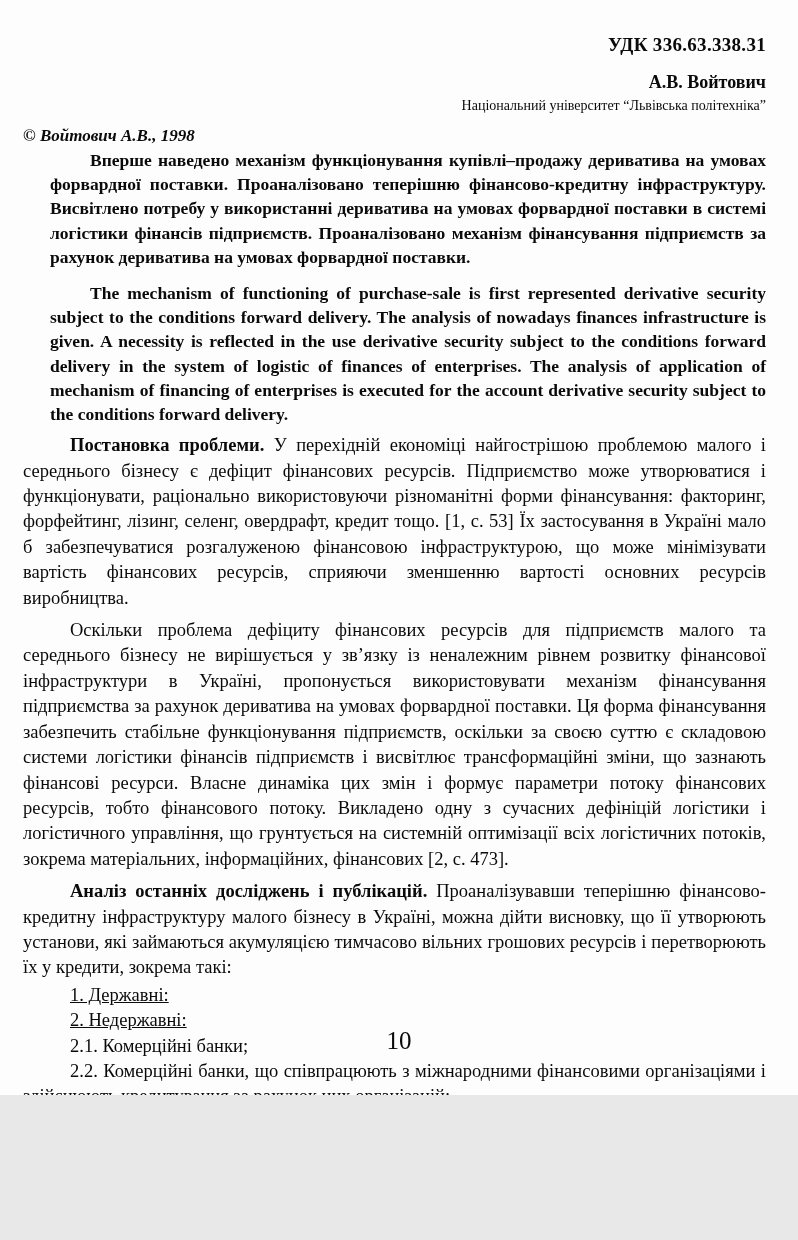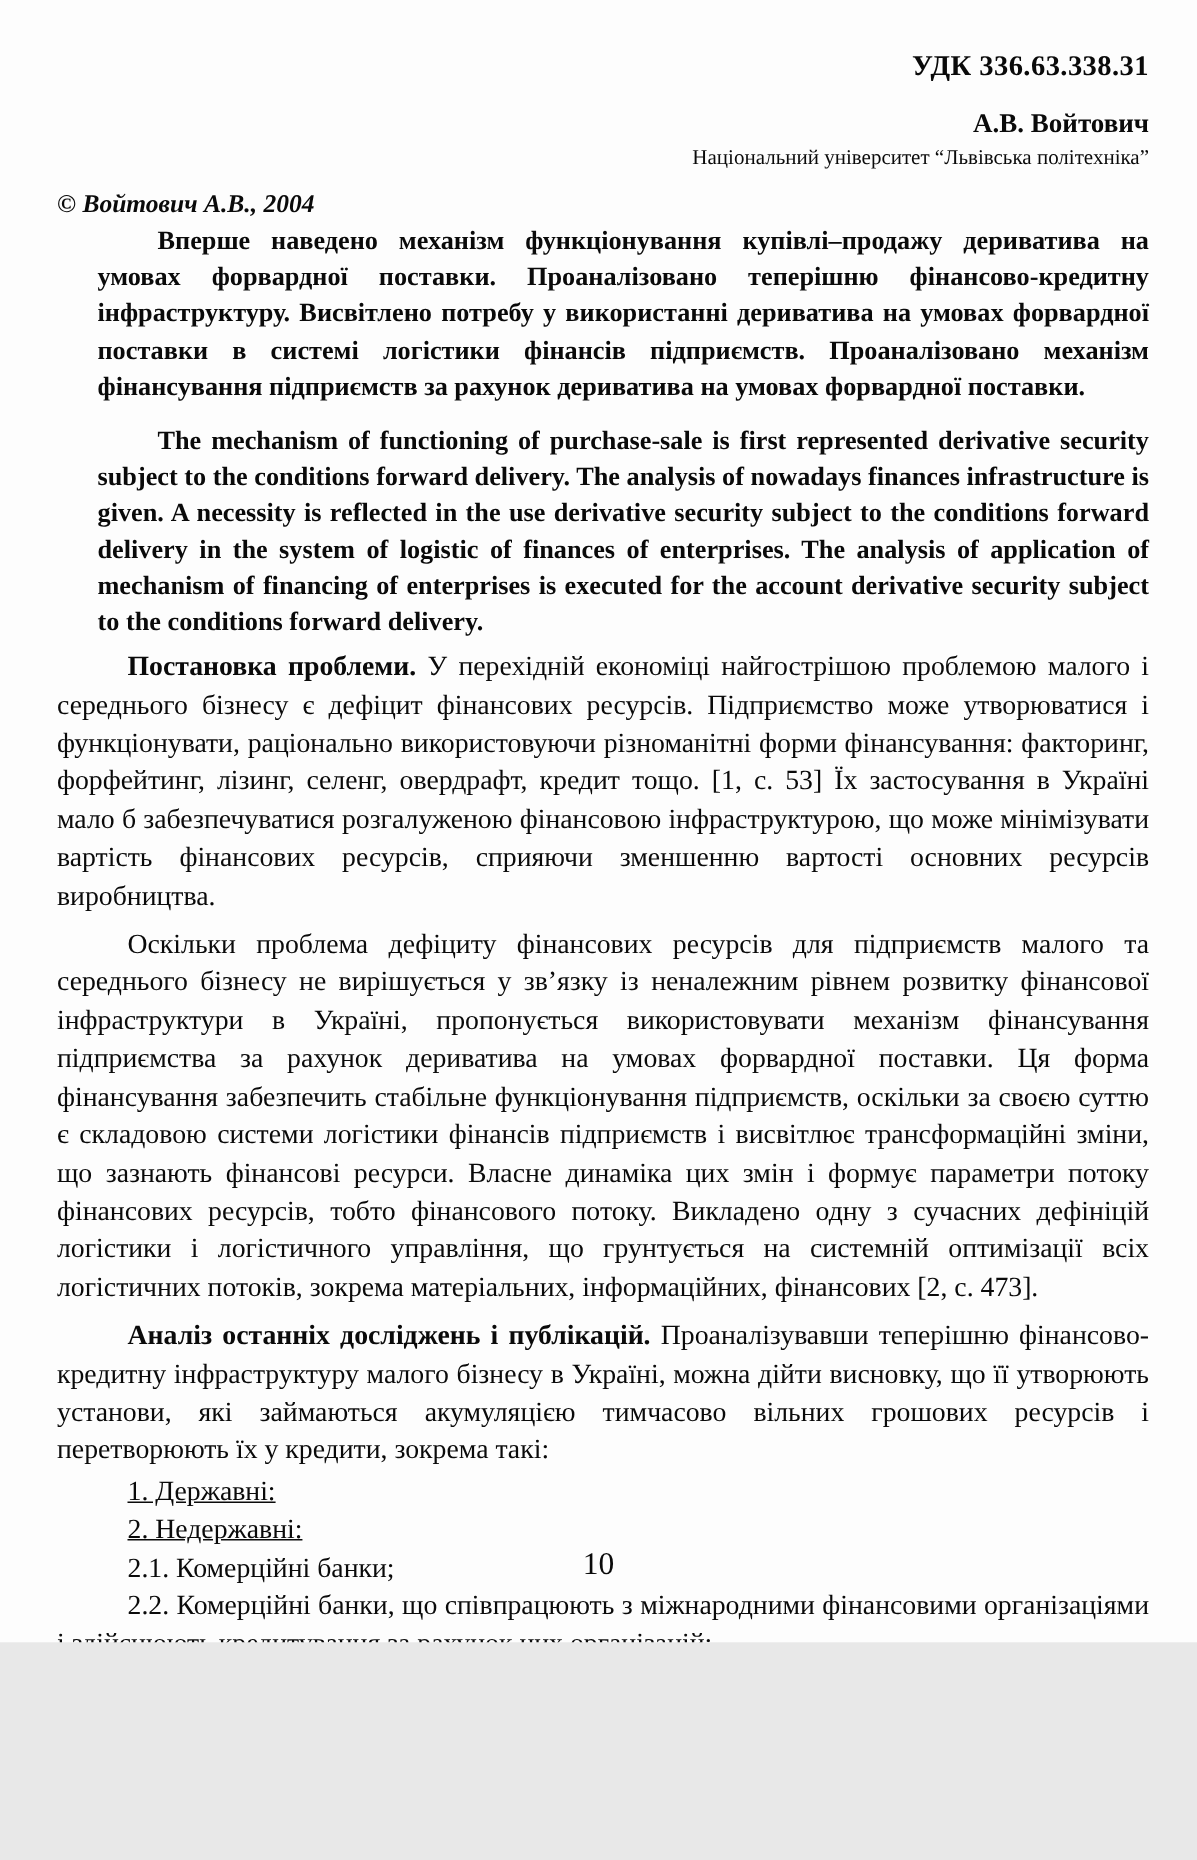--- a/index.html
+++ b/index.html
@@ -5,21 +5,21 @@
   html, body { margin: 0; padding: 0; background: #e8e8e8; }
   .page {
     position: relative;
     width: 798px;
     height: 1095px;
     margin: 0 auto;
     background: #fdfdfd;
     color: #0a0a0a;
     font-family: "Liberation Serif", "DejaVu Serif", serif;
     box-sizing: border-box;
-    padding: 34px 32px 0 38px;
+    padding: 34px 32px 0 23px;
     overflow: hidden;
   }
   .doc-header { text-align: right; }
   .udc {
     font-weight: bold;
     font-size: 19px;
     margin-bottom: 16px;
     letter-spacing: 0.3px;
   }
   .author {
@@ -70,37 +70,37 @@
     text-align: justify;
     text-indent: 47px;
   }
   .list-item.underlined { text-decoration: underline; }
   .page-number {
     position: absolute;
     left: 0;
     right: 0;
     bottom: 40px;
     text-align: center;
-    font-size: 21px;
+    font-size: 25px;
     margin-top: 45px;
   }
 </style>
 </head>
 <body>
 
 <div class="page">
 
   <header class="doc-header">
     <div class="udc">УДК 336.63.338.31</div>
     <div class="author">А.В. Войтович</div>
     <div class="affiliation">Національний університет “Львівська політехніка”</div>
   </header>
 
 
-  <div class="copyright">© Войтович А.В., 2004</div>
+  <div class="copyright">© Войтович А.В., 1998</div>
 
   <p class="abstract">Вперше наведено механізм функціонування купівлі–продажу дериватива на умовах форвардної поставки. Проаналізовано теперішню фінансово-кредитну інфраструктуру. Висвітлено потребу у використанні дериватива на умовах форвардної поставки в системі логістики фінансів підприємств. Проаналізовано механізм фінансування підприємств за рахунок дериватива на умовах форвардної поставки.</p>
 
   <p class="abstract">The mechanism of functioning of purchase-sale is first represented derivative security subject to the conditions forward delivery. The analysis of nowadays finances infrastructure is given. A necessity is reflected in the use derivative security subject to the conditions forward delivery in the system of logistic of finances of enterprises. The analysis of application of mechanism of financing of enterprises is executed for the account derivative security subject to the conditions forward delivery.</p>
 
   <p class="body-para"><span class="lead">Постановка проблеми.</span>
     <span>У перехідній економіці найгострішою проблемою малого і середнього бізнесу є дефіцит фінансових ресурсів. Підприємство може утворюватися і функціонувати, раціонально використовуючи різноманітні форми фінансування: факторинг, форфейтинг, лізинг, селенг, овердрафт, кредит тощо. [1, с. 53] Їх застосування в Україні мало б забезпечуватися розгалуженою фінансовою інфраструктурою, що може мінімізувати вартість фінансових ресурсів, сприяючи зменшенню вартості основних ресурсів виробництва.</span></p>
 
   <p class="body-para"><span>Оскільки проблема дефіциту фінансових ресурсів для підприємств малого та середнього бізнесу не вирішується у зв’язку із неналежним рівнем розвитку фінансової інфраструктури в Україні, пропонується використовувати механізм фінансування підприємства за рахунок дериватива на умовах форвардної поставки. Ця форма фінансування забезпечить стабільне функціонування підприємств, оскільки за своєю суттю є складовою системи логістики фінансів підприємств і висвітлює трансформаційні зміни, що зазнають фінансові ресурси. Власне динаміка цих змін і формує параметри потоку фінансових ресурсів, тобто фінансового потоку. Викладено одну з сучасних дефініцій логістики і логістичного управління, що грунтується на системній оптимізації всіх логістичних потоків, зокрема матеріальних, інформаційних, фінансових [2, с. 473].</span></p>
 

